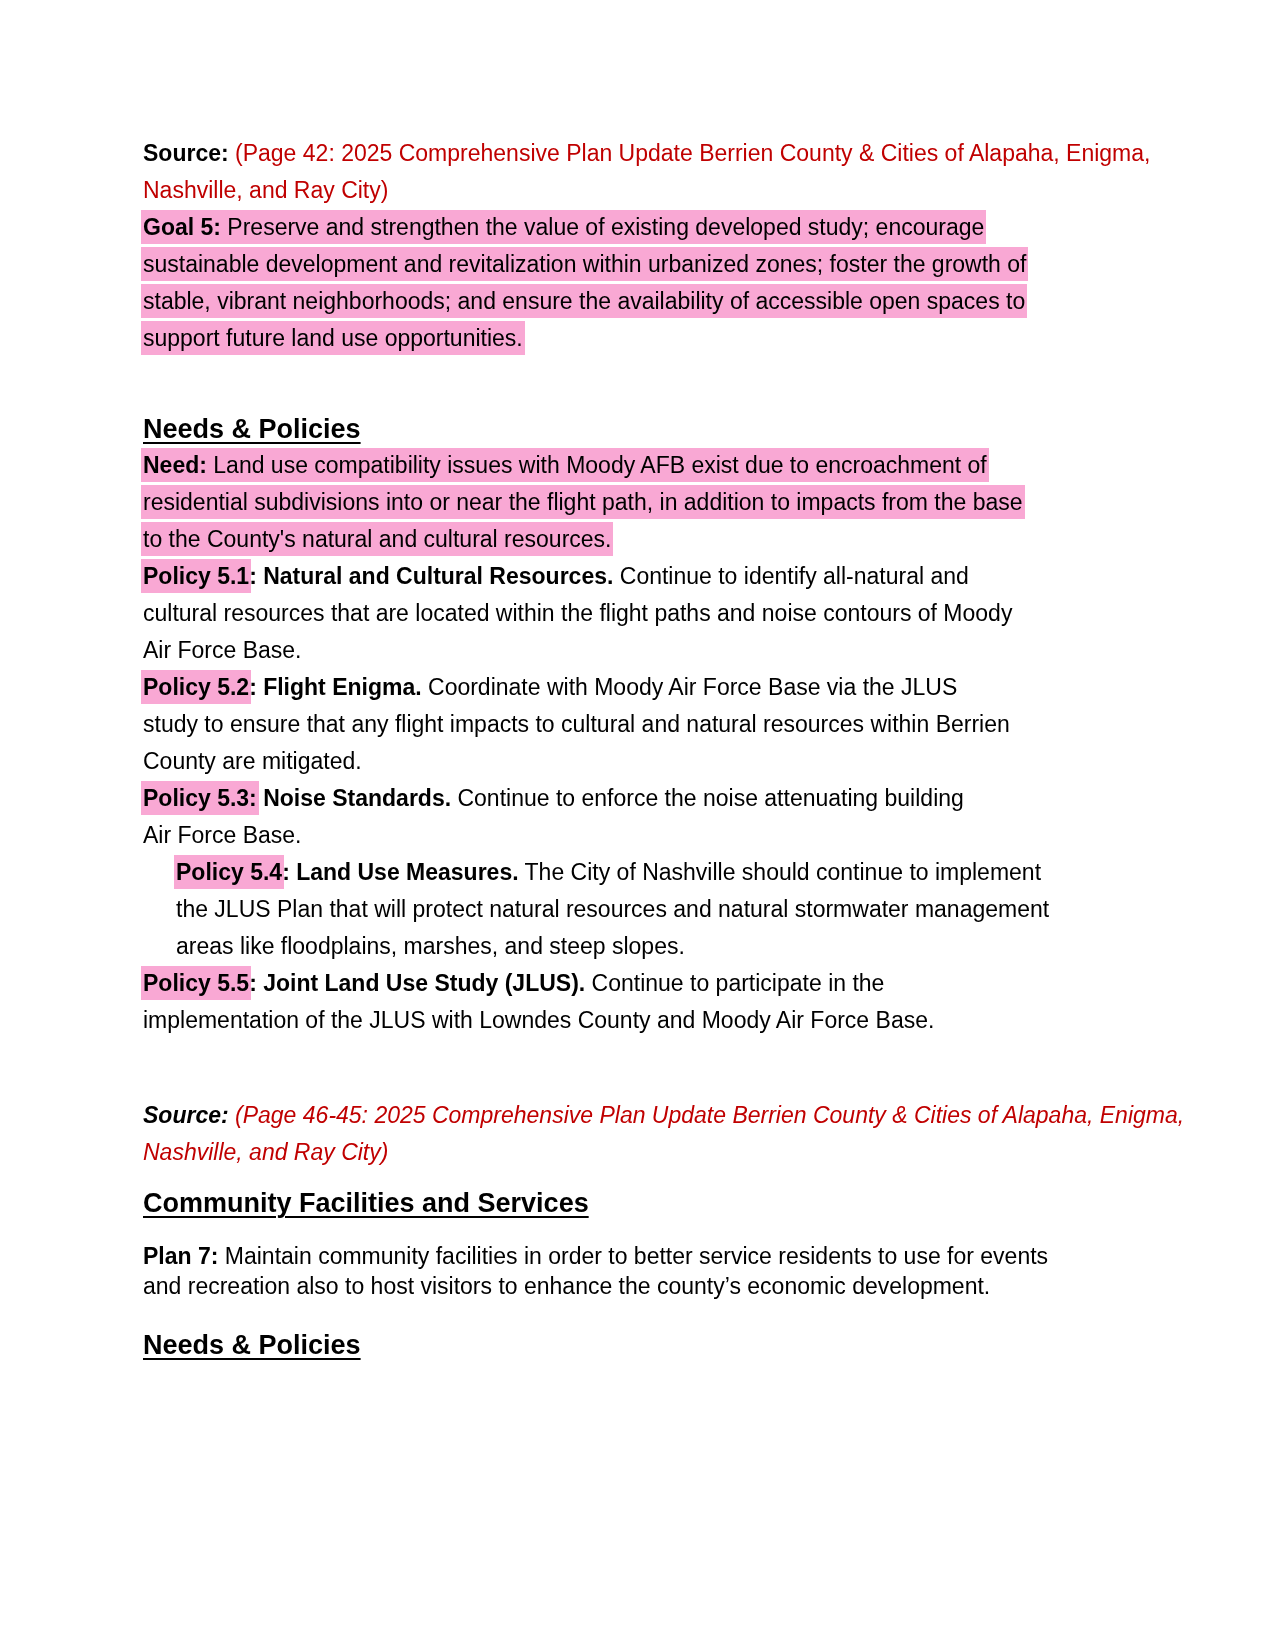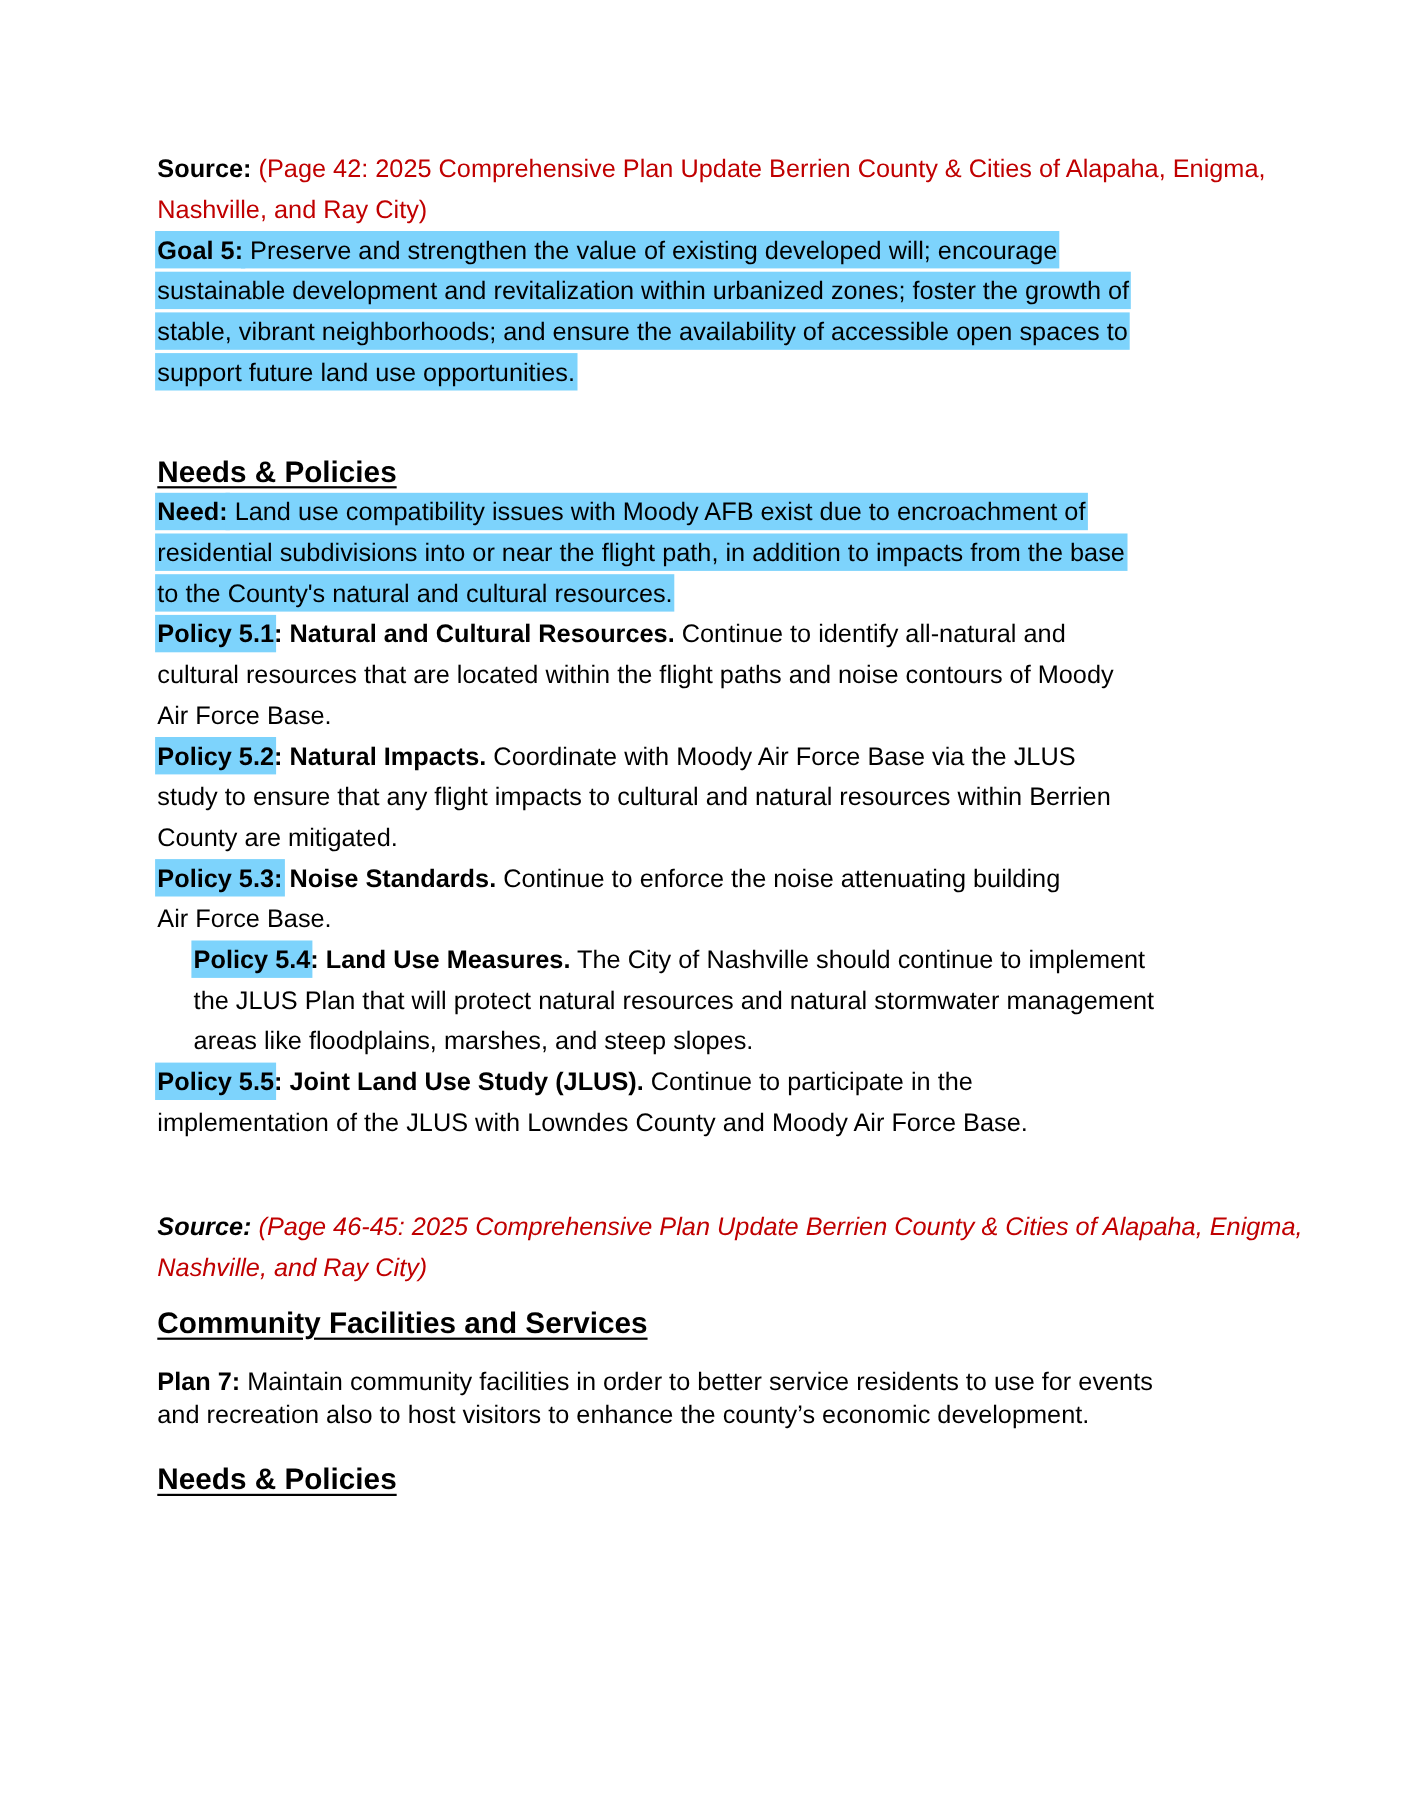--- a/index.html
+++ b/index.html
@@ -27,54 +27,54 @@
     font-weight: 700;
     line-height: 36px;
     text-decoration: underline;
     text-decoration-thickness: 2px;
     text-underline-offset: 4px;
   }
   .line { white-space: pre; }
   .f-b { font-weight: 700; }
   .f-r { color: #c00000; }
   .f-h {
-    background-color: #7dd3fc;
+    background-color: #f9a8d4;
     padding: 4px 2px;
     margin: 0 -2px;
   }
 </style>
 </head>
 <body>
 
 <div class="page">
     <div class="block paragraph" style="margin-top: 0px;">
       <div class="line"><span class="f-b">Source:</span><span class="f-r"> (Page 42: 2025 Comprehensive Plan Update Berrien County &amp; Cities of Alapaha, Enigma,</span></div>
       <div class="line"><span class="f-r">Nashville, and Ray City)</span></div>
     </div>
     <div class="block paragraph" style="margin-top: 0px;">
-      <div class="line"><span class="f-b f-h">Goal 5:</span><span class="f-h"> Preserve and strengthen the value of existing developed will; encourage</span></div>
+      <div class="line"><span class="f-b f-h">Goal 5:</span><span class="f-h"> Preserve and strengthen the value of existing developed study; encourage</span></div>
       <div class="line"><span class="f-h">sustainable development and revitalization within urbanized zones; foster the growth of</span></div>
       <div class="line"><span class="f-h">stable, vibrant neighborhoods; and ensure the availability of accessible open spaces to</span></div>
       <div class="line"><span class="f-h">support future land use opportunities.</span></div>
     </div>
     <div class="block heading" style="margin-top: 54px;">
       <div class="line"><span class="">Needs &amp; Policies</span></div>
     </div>
     <div class="block paragraph" style="margin-top: 0px;">
       <div class="line"><span class="f-b f-h">Need:</span><span class="f-h"> Land use compatibility issues with Moody AFB exist due to encroachment of</span></div>
       <div class="line"><span class="f-h">residential subdivisions into or near the flight path, in addition to impacts from the base</span></div>
       <div class="line"><span class="f-h">to the County's natural and cultural resources.</span></div>
     </div>
     <div class="block paragraph" style="margin-top: 0px;">
       <div class="line"><span class="f-b f-h">Policy 5.1</span><span class="f-b">: Natural and Cultural Resources.</span><span class=""> Continue to identify all-natural and</span></div>
       <div class="line"><span class="">cultural resources that are located within the flight paths and noise contours of Moody</span></div>
       <div class="line"><span class="">Air Force Base.</span></div>
     </div>
     <div class="block paragraph" style="margin-top: 0px;">
-      <div class="line"><span class="f-b f-h">Policy 5.2</span><span class="f-b">: Natural Impacts.</span><span class=""> Coordinate with Moody Air Force Base via the JLUS</span></div>
+      <div class="line"><span class="f-b f-h">Policy 5.2</span><span class="f-b">: Flight Enigma.</span><span class=""> Coordinate with Moody Air Force Base via the JLUS</span></div>
       <div class="line"><span class="">study to ensure that any flight impacts to cultural and natural resources within Berrien</span></div>
       <div class="line"><span class="">County are mitigated.</span></div>
     </div>
     <div class="block paragraph" style="margin-top: 0px;">
       <div class="line"><span class="f-b f-h">Policy 5.3:</span><span class="f-b"> Noise Standards.</span><span class=""> Continue to enforce the noise attenuating building</span></div>
       <div class="line"><span class="">Air Force Base.</span></div>
     </div>
     <div class="block paragraph" style="margin-top: 0px; margin-left: 33px;">
       <div class="line"><span class="f-b f-h">Policy 5.4</span><span class="f-b">: Land Use Measures.</span><span class=""> The City of Nashville should continue to implement</span></div>
       <div class="line"><span class="">the JLUS Plan that will protect natural resources and natural stormwater management</span></div>

